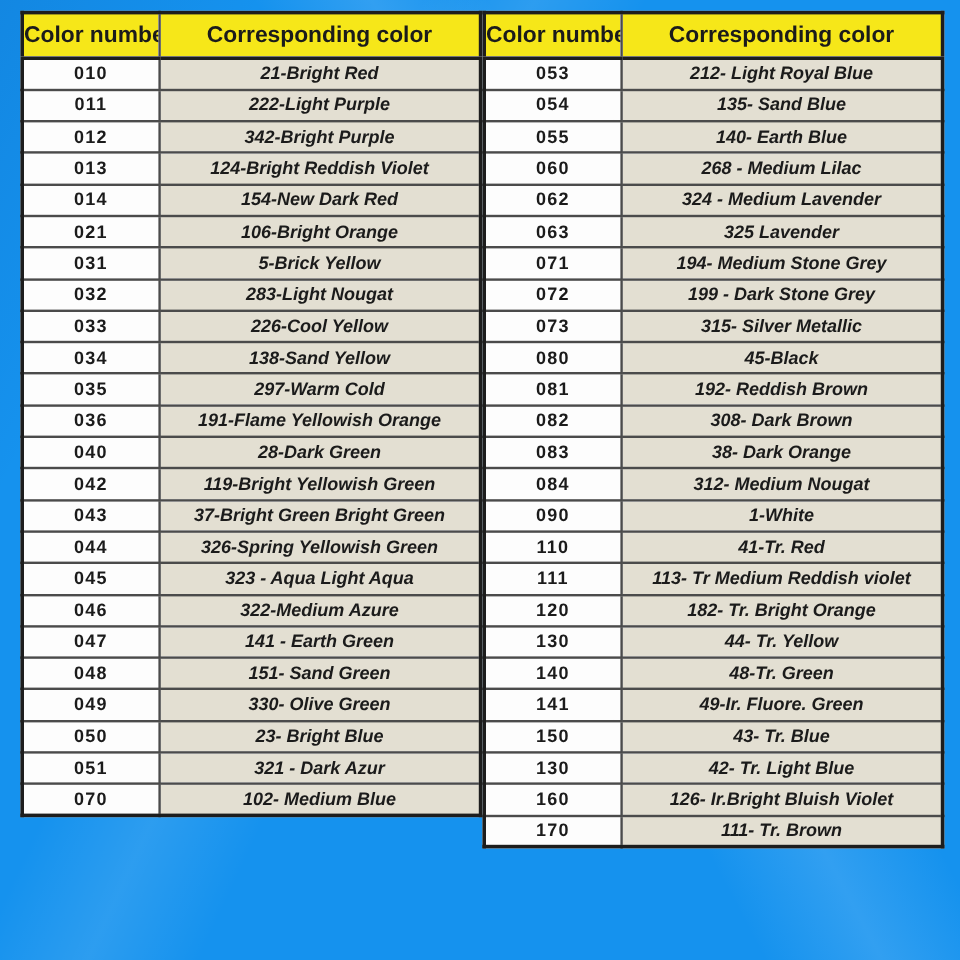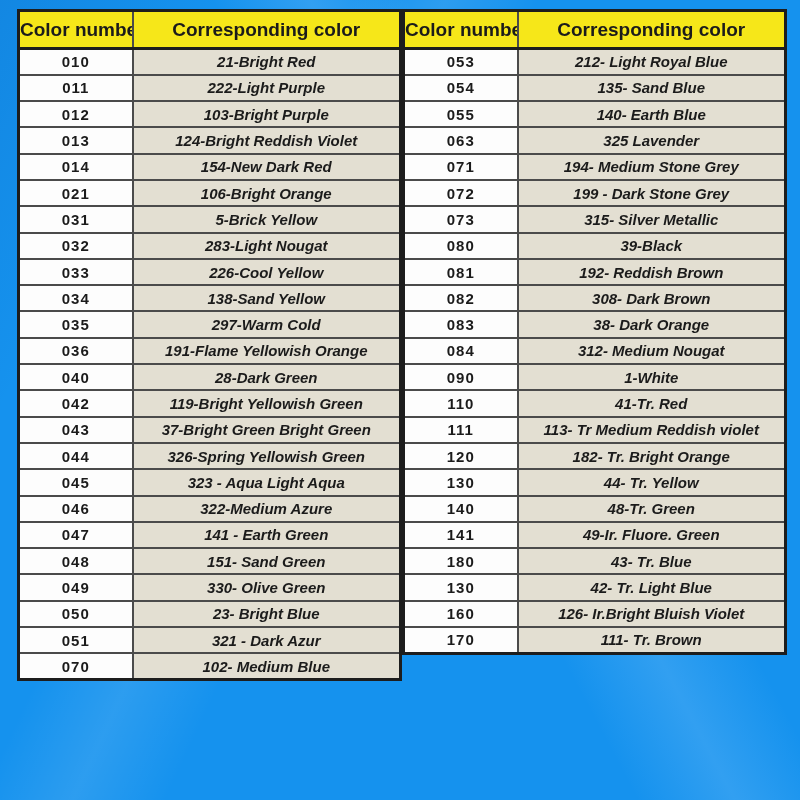--- a/index.html
+++ b/index.html
@@ -89,21 +89,21 @@
           <tr>
             <td class="num">010</td>
             <td class="color">21-Bright Red</td>
           </tr>
           <tr>
             <td class="num">011</td>
             <td class="color">222-Light Purple</td>
           </tr>
           <tr>
             <td class="num">012</td>
-            <td class="color">103-Bright Purple</td>
+            <td class="color">342-Bright Purple</td>
           </tr>
           <tr>
             <td class="num">013</td>
             <td class="color">124-Bright Reddish Violet</td>
           </tr>
           <tr>
             <td class="num">014</td>
             <td class="color">154-New Dark Red</td>
           </tr>
           <tr>
@@ -203,38 +203,46 @@
           </tr>
           <tr>
             <td class="num">054</td>
             <td class="color">135- Sand Blue</td>
           </tr>
           <tr>
             <td class="num">055</td>
             <td class="color">140- Earth Blue</td>
           </tr>
           <tr>
+            <td class="num">060</td>
+            <td class="color">268 - Medium Lilac</td>
+          </tr>
+          <tr>
+            <td class="num">062</td>
+            <td class="color">324 - Medium Lavender</td>
+          </tr>
+          <tr>
             <td class="num">063</td>
             <td class="color">325 Lavender</td>
           </tr>
           <tr>
             <td class="num">071</td>
             <td class="color">194- Medium Stone Grey</td>
           </tr>
           <tr>
             <td class="num">072</td>
             <td class="color">199 - Dark Stone Grey</td>
           </tr>
           <tr>
             <td class="num">073</td>
             <td class="color">315- Silver Metallic</td>
           </tr>
           <tr>
             <td class="num">080</td>
-            <td class="color">39-Black</td>
+            <td class="color">45-Black</td>
           </tr>
           <tr>
             <td class="num">081</td>
             <td class="color">192- Reddish Brown</td>
           </tr>
           <tr>
             <td class="num">082</td>
             <td class="color">308- Dark Brown</td>
           </tr>
           <tr>
@@ -267,21 +275,21 @@
           </tr>
           <tr>
             <td class="num">140</td>
             <td class="color">48-Tr. Green</td>
           </tr>
           <tr>
             <td class="num">141</td>
             <td class="color">49-Ir. Fluore. Green</td>
           </tr>
           <tr>
-            <td class="num">180</td>
+            <td class="num">150</td>
             <td class="color">43- Tr. Blue</td>
           </tr>
           <tr>
             <td class="num">130</td>
             <td class="color">42- Tr. Light Blue</td>
           </tr>
           <tr>
             <td class="num">160</td>
             <td class="color">126- Ir.Bright Bluish Violet</td>
           </tr>

